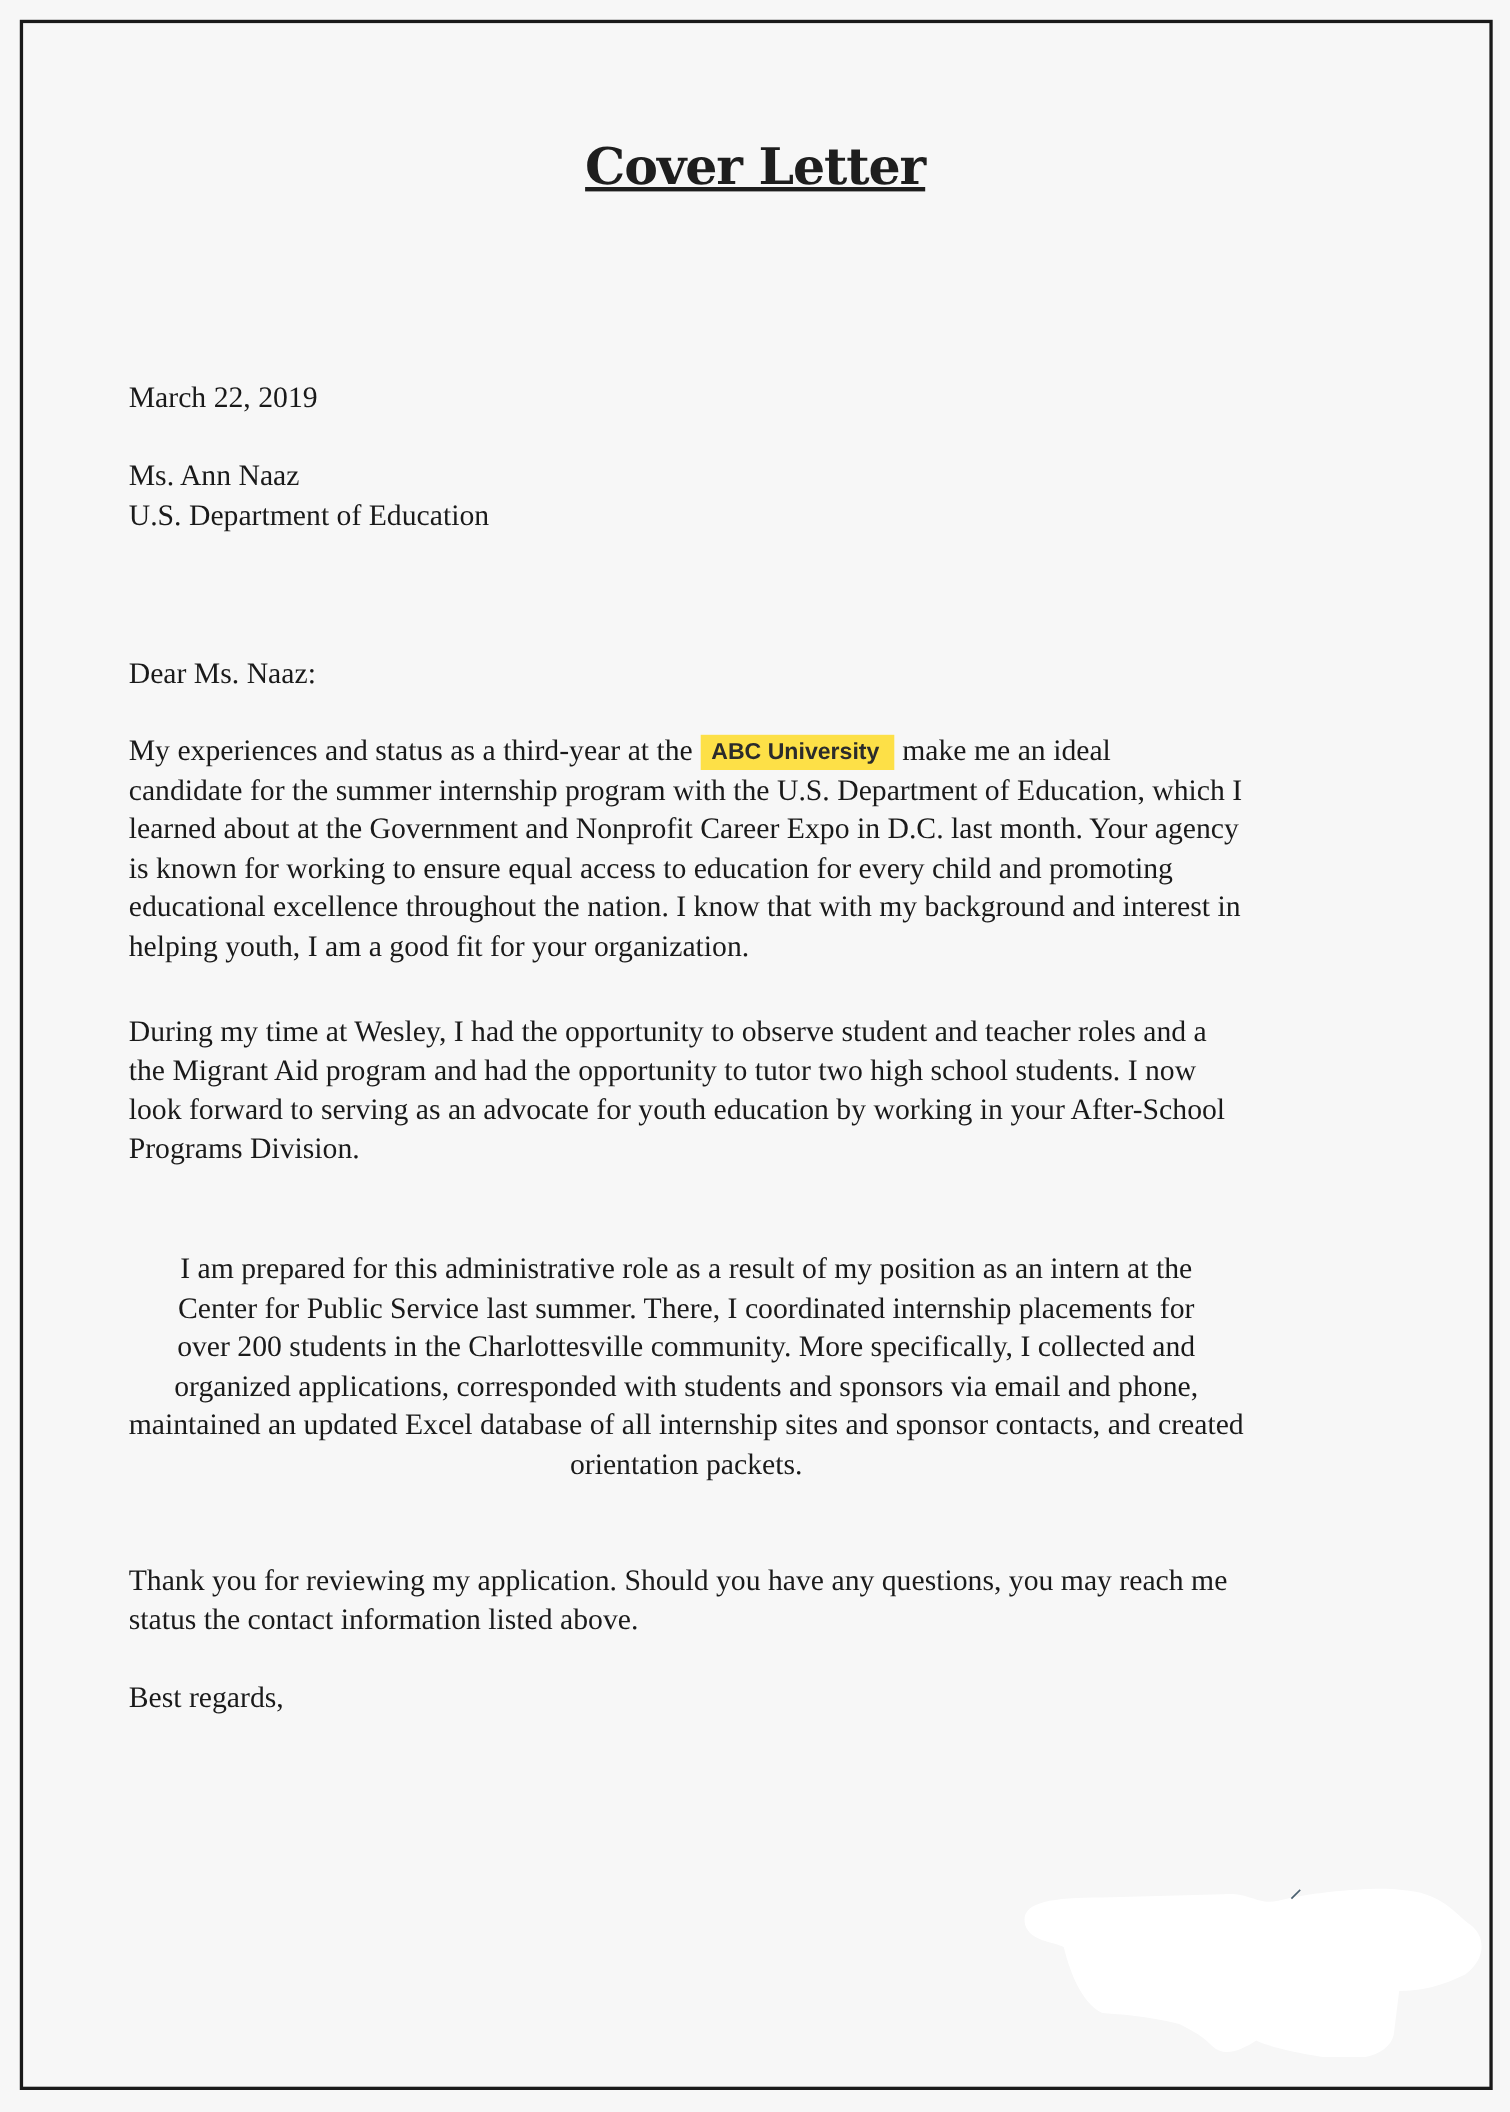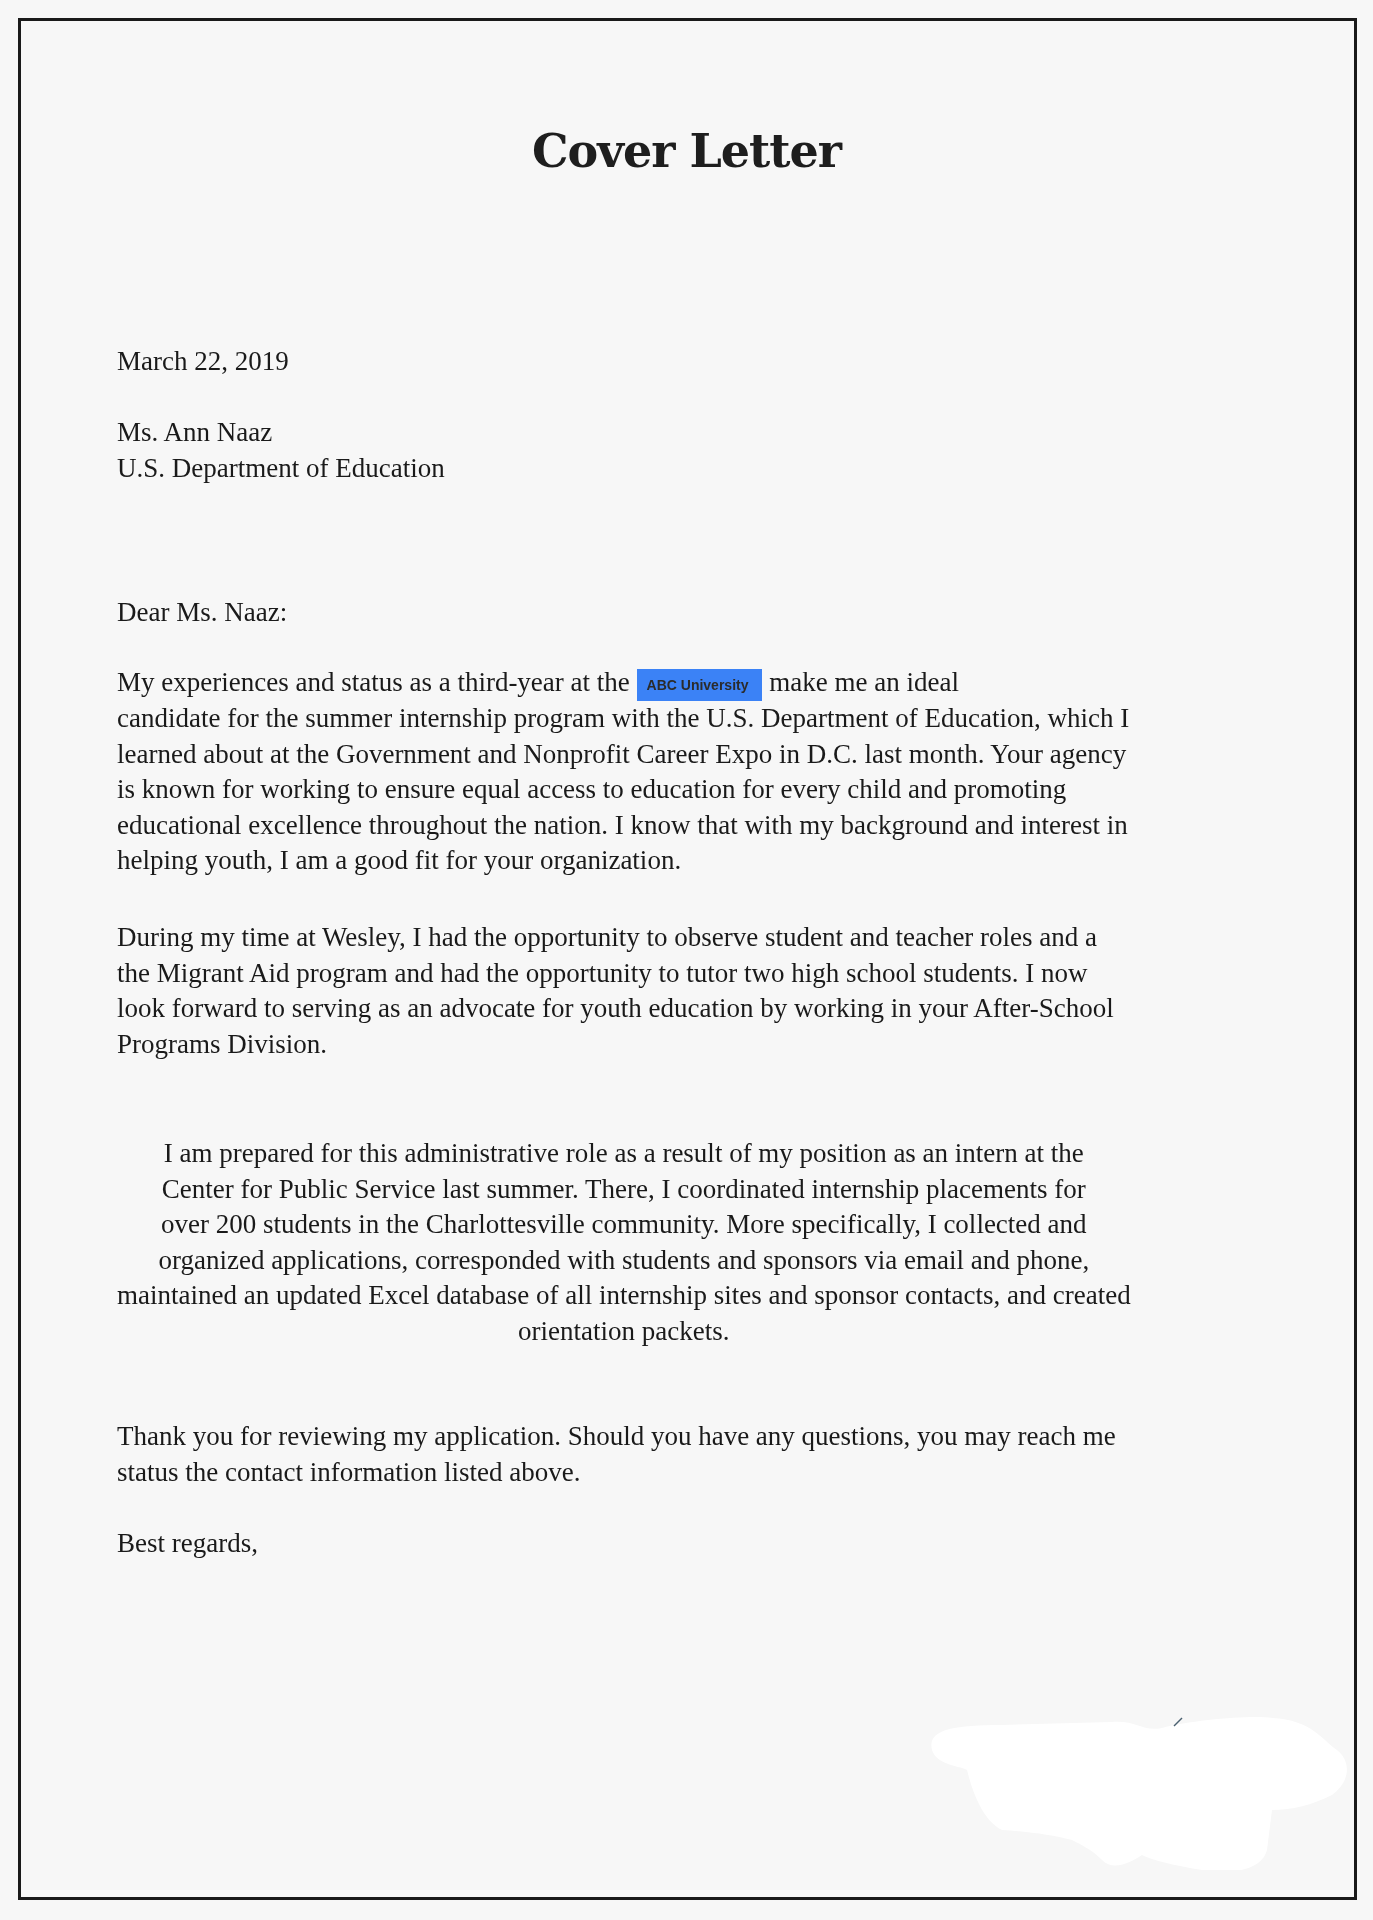--- a/index.html
+++ b/index.html
@@ -27,20 +27,21 @@
     left: 0;
     right: 0;
     top: 124px;
     text-align: center;
     font-family: "DejaVu Serif", serif;
     font-weight: bold;
     font-size: 46px;
     letter-spacing: -1px;
     color: #1e1e1e;
     margin: 0;
+    text-decoration: underline;
   }
   .text {
     position: absolute;
     left: 100px;
     font-family: "Liberation Serif", serif;
     font-size: 27px;
     line-height: 35.5px;
     color: #1a1a1a;
     margin: 17px;
     white-space: nowrap;
@@ -49,24 +50,24 @@
   .date { top: 327px; }
   .recipient { top: 398px; }
   .salutation { top: 578px; }
   .para1 { top: 648px; }
   .para2 { top: 903px; }
   .para3 { top: 1119px; text-align: center; }
   .para4 { top: 1402px; }
   .closing { top: 1509px; }
   .university-redaction {
     display: inline-block;
-    background: #3b82f6;
+    background: #fde047;
     font-family: "Liberation Sans", sans-serif;
     font-weight: bold;
-    font-size: 14px;
+    font-size: 21px;
     color: #2b2b2b;
     padding: 0 14px 0 10px;
     line-height: 32px;
     vertical-align: 1px;
   }
   .signature-redaction {
     position: absolute;
     left: 912px;
     top: 1670px;
     width: 440px;

